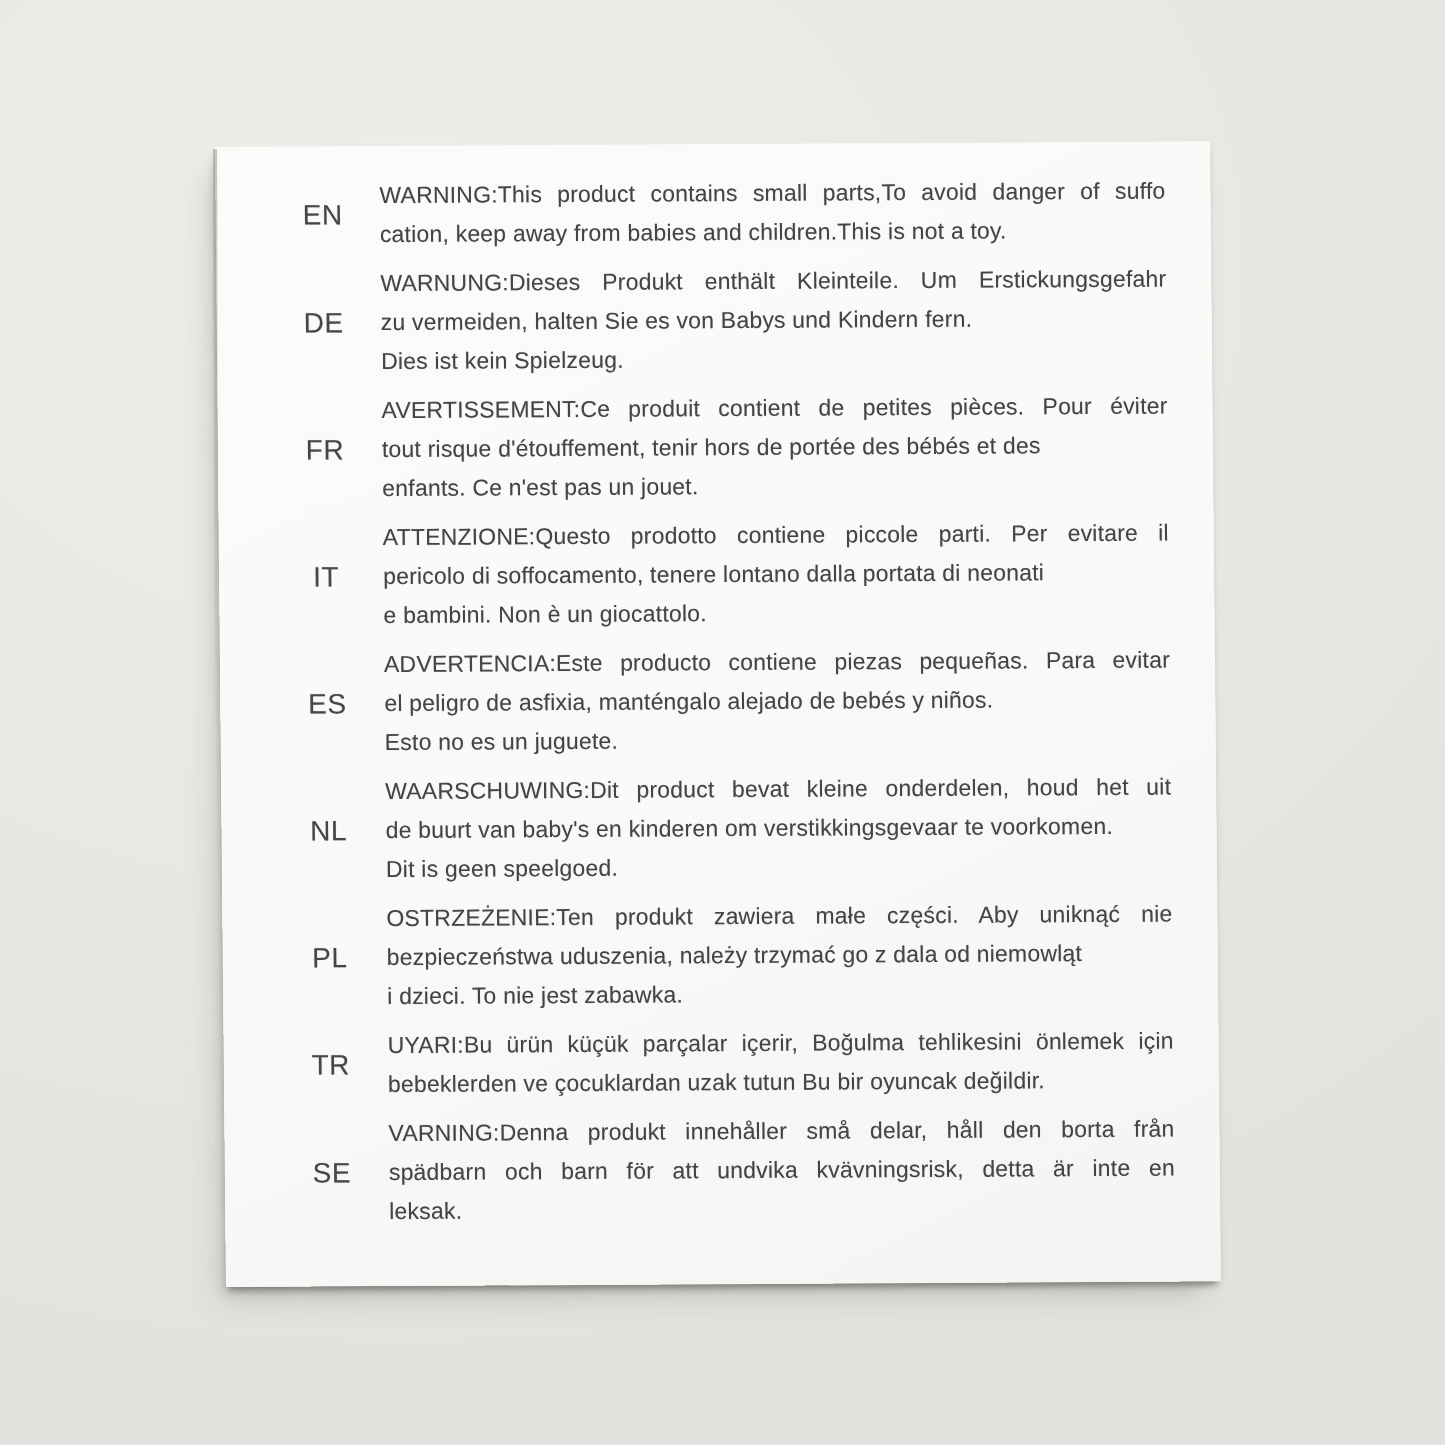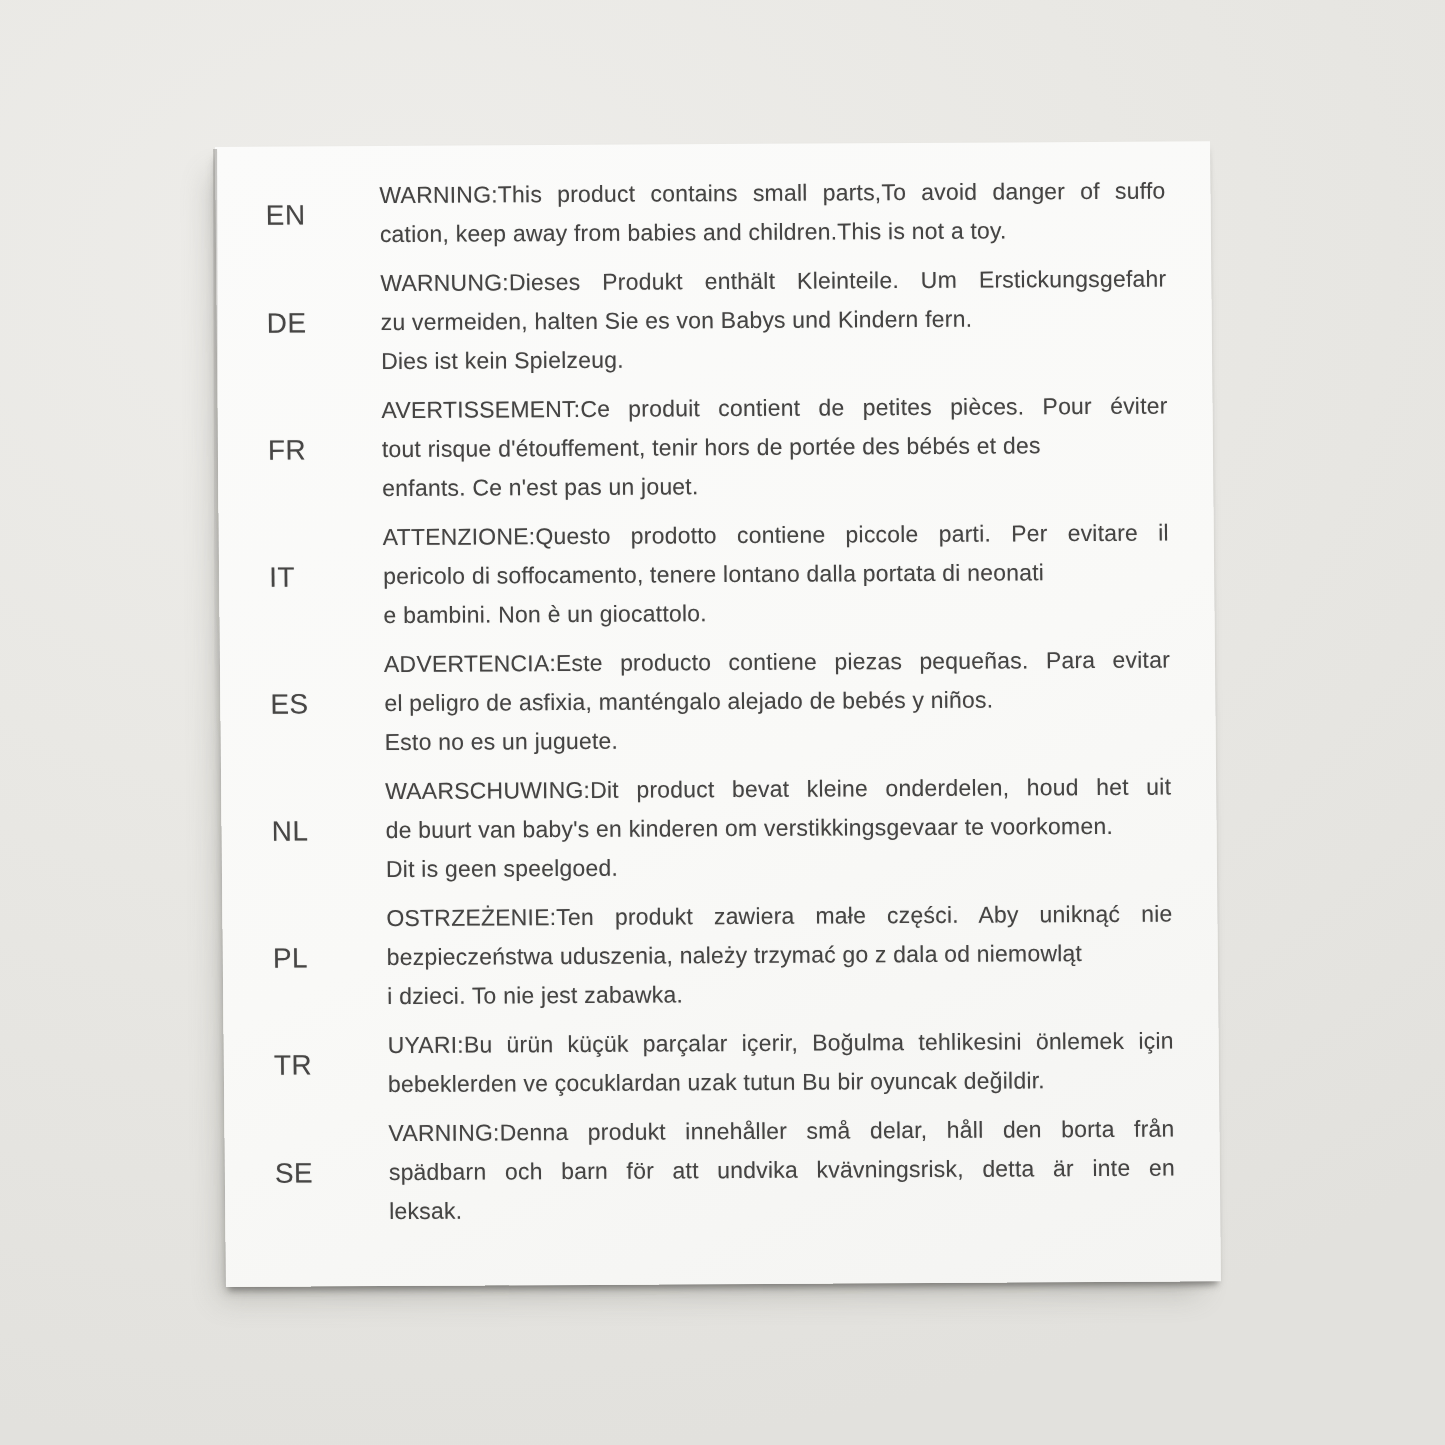--- a/index.html
+++ b/index.html
@@ -46,21 +46,21 @@
   }
   .sections { width: 100%; }
   .section {
     display: flex;
     align-items: center;
     margin-bottom: 10px;
   }
   .lang {
     flex: 0 0 114px;
     width: 114px;
-    text-align: left;
+    text-align: center;
     font-size: 28px;
     letter-spacing: 0.5px;
     color: #474645;
     text-shadow: 0 0 1px rgba(80, 79, 77, 0.35);
   }
   .body { flex: 1; min-width: 0; }
   .line {
     font-size: 23px;
     line-height: 39px;
     color: #454443;

